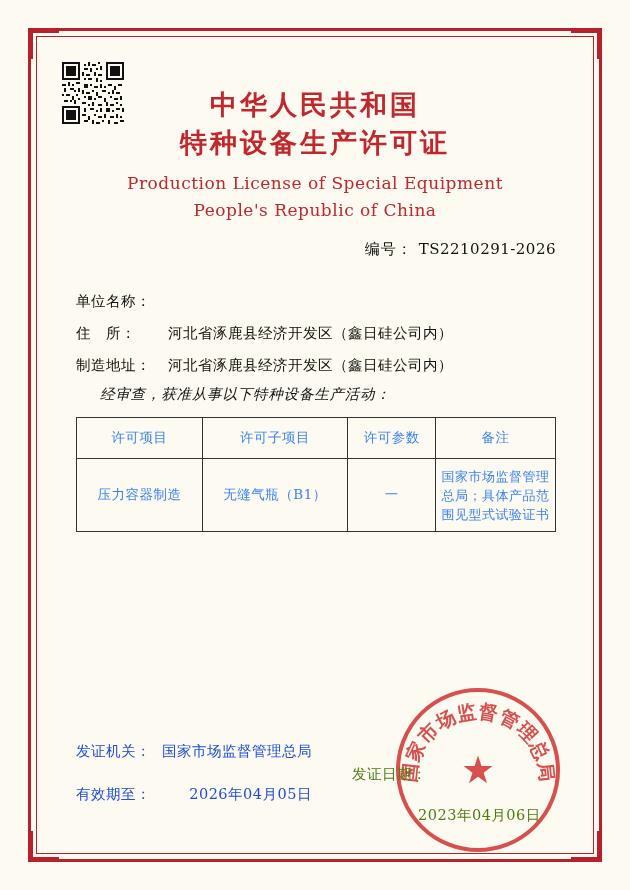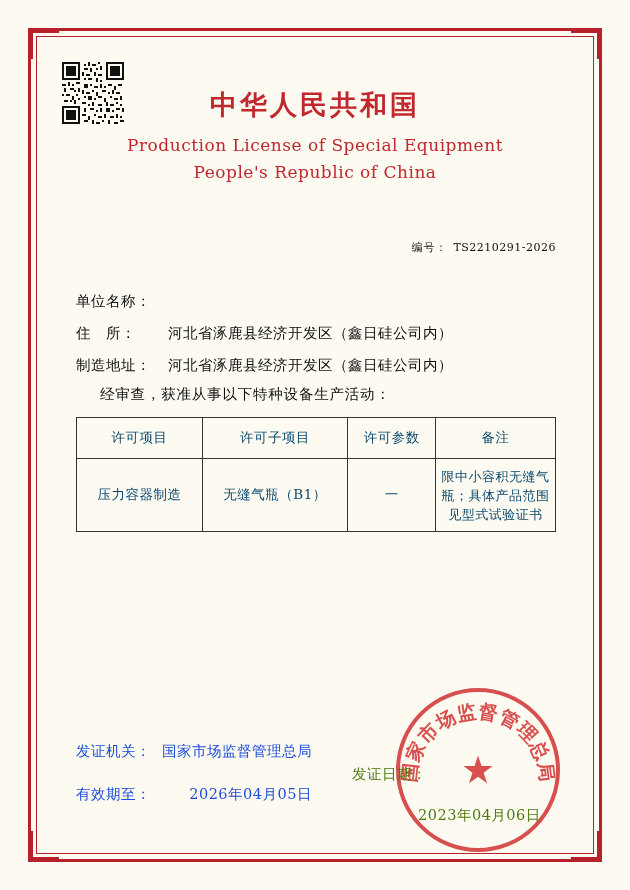--- a/index.html
+++ b/index.html
@@ -80,21 +80,21 @@
     letter-spacing: 0.5px;
     text-align: center;
   }
   .title-en-1 { margin-top: 8px; }
 
   
   .serial {
     position: absolute;
     right: 74px;
     top: 240px;
-    font-size: 11px;
+    font-size: 15px;
     color: #111;
     font-family: "DejaVu Serif", "Liberation Serif", serif;
   }
   .serial .label { letter-spacing: 1px; }
   .serial .value {
     font-family: "DejaVu Serif", "Liberation Serif", serif;
     letter-spacing: 0.5px;
     margin-left: 6px;
   }
 
@@ -123,32 +123,33 @@
   }
 
   .approve-line {
     position: absolute;
     left: 100px;
     top: 385px;
     font-size: 14.5px;
     color: #111;
     font-family: "DejaVu Serif", "Liberation Serif", serif;
     letter-spacing: 0.8px;
+    font-style: italic;
   }
 
   
   table.license-table {
     position: absolute;
     left: 76px;
     top: 417px;
     width: 480px;
     border-collapse: collapse;
     font-family: "DejaVu Serif", "Liberation Serif", serif;
     font-size: 13.5px;
-    color: #0c4a6e;
+    color: #3b82f6;
   }
   table.license-table th,
   table.license-table td {
     border: 1px solid #333;
     text-align: center;
     vertical-align: middle;
     padding: 7px 4px;
     letter-spacing: 0.5px;
   }
   table.license-table th { font-weight: normal; height: 26px; }
@@ -332,20 +333,21 @@
       <rect x="17" y="30" width="2" height="1"></rect>
         <rect x="20" y="29" width="1" height="1"></rect>
       <rect x="23" y="29" width="1" height="2"></rect>
         <rect x="26" y="30" width="2" height="1"></rect>
       <rect x="29" y="29" width="2" height="1"></rect>
     </g>
   </svg>
 
   <div class="title-block">
     <div class="title-cn-1">中华人民共和国</div>
+    <div class="title-cn-2">特种设备生产许可证</div>
     <div class="title-en-1">Production License of Special Equipment</div>
     <div class="title-en-2">People's Republic of China</div>
   </div>
 
   <div class="serial">
     <span class="label">编号：</span><span class="value">TS2210291-2026</span>
   </div>
 
   <div class="fields">
     <div class="field-row">
@@ -370,21 +372,21 @@
         <th class="col-2">许可子项目</th>
         <th class="col-3">许可参数</th>
         <th class="col-4">备注</th>
       </tr>
     </thead>
     <tbody>
       <tr>
         <td>压力容器制造</td>
         <td>无缝气瓶（B1）</td>
         <td>一</td>
-        <td class="remark">限中小容积无缝气瓶；具体产品范围见型式试验证书</td>
+        <td class="remark">国家市场监督管理总局；具体产品范围见型式试验证书</td>
       </tr>
     </tbody>
   </table>
 
   <div class="seal">
     <div class="seal-ring"></div>
     <svg class="seal-text-arc" viewBox="0 0 164 164">
       <defs>
         <path id="arcPath" d="M 20,92 A 62,62 0 1 1 144,92" fill="none"></path>
       </defs>

